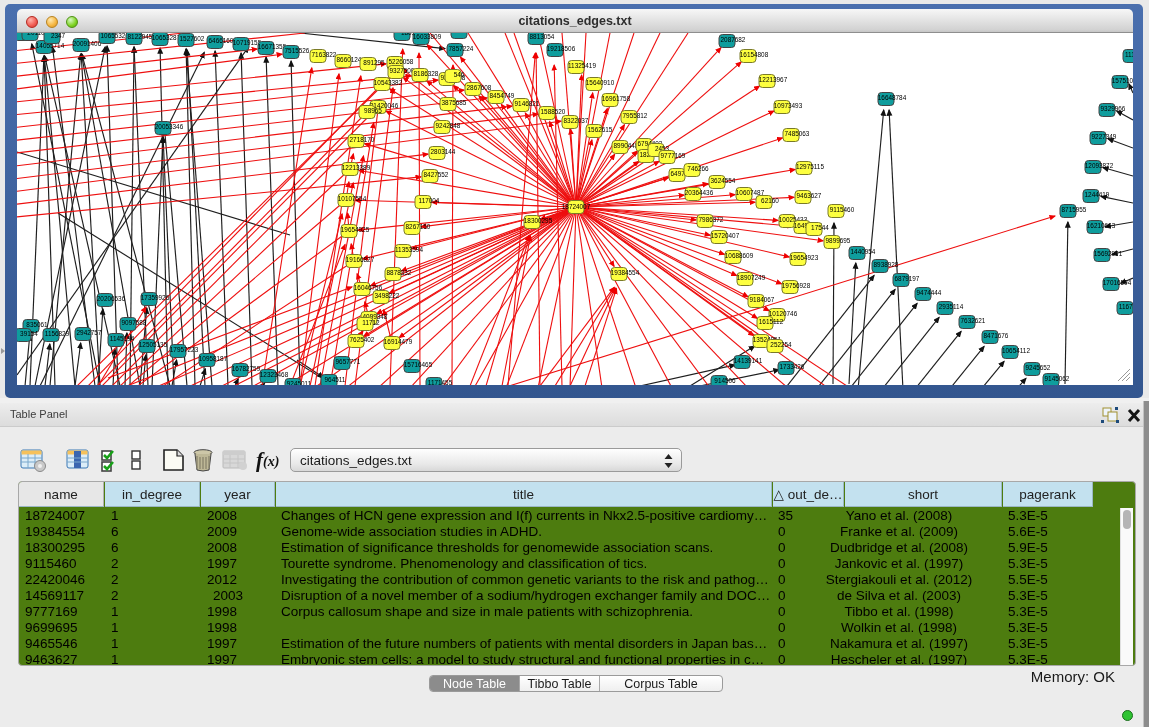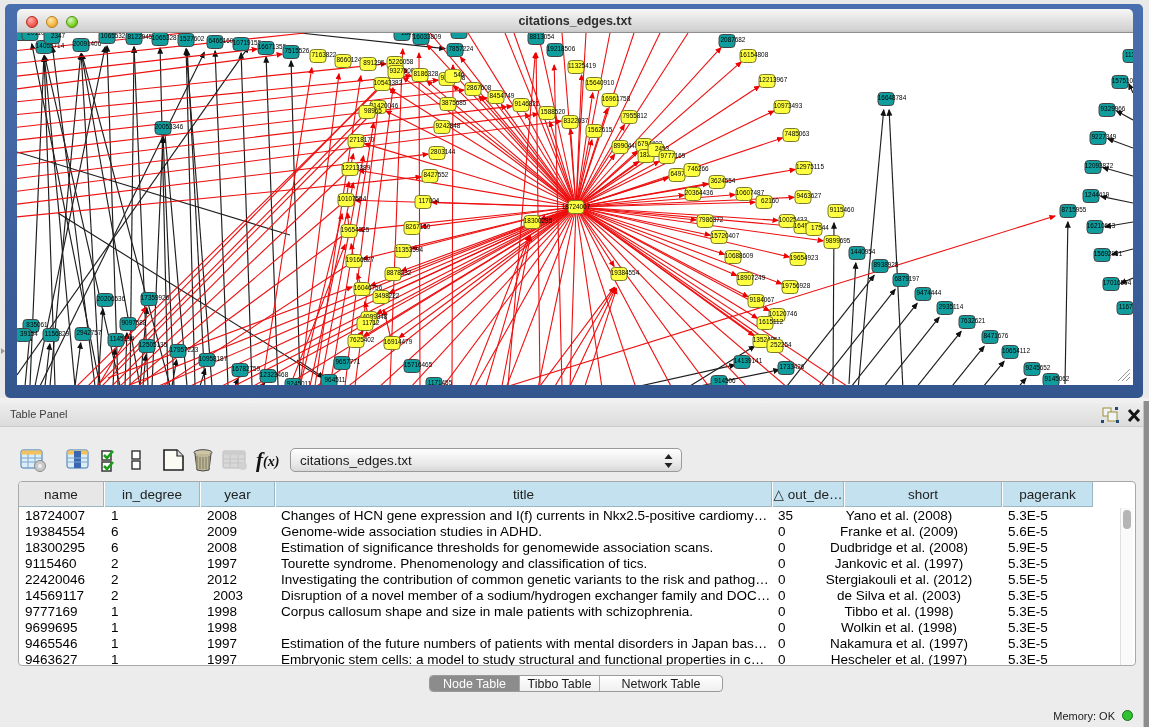--- a/index.html
+++ b/index.html
@@ -4,29 +4,29 @@
 body{width:1149px;height:727px;position:relative;font-family:"Liberation Sans",sans-serif;background:#e9e9e9;overflow:hidden}
 .frame{position:absolute;left:5px;top:4px;width:1138px;height:394px;background:linear-gradient(180deg,#4a6fae,#33568f);border-radius:5px}
 .titlebar{position:absolute;left:17px;top:9px;width:1116px;height:24px;background:linear-gradient(180deg,#f7f7f7,#d2d2d2 90%,#c6c6c6);border-bottom:1px solid #8e8e8e;border-radius:5px 5px 0 0;}
 .tl{position:absolute;top:7px;width:12px;height:12px;border-radius:50%}
 .title{position:absolute;width:100%;text-align:center;top:5px;font-size:12.5px;font-weight:bold;color:#2e2e2e}
 .canvas{position:absolute;left:17px;top:33px;width:1116px;height:352px;background:#fff}
 .tpbar{position:absolute;left:0;top:403px;width:1149px;height:24px;background:linear-gradient(180deg,#ededed,#dcdcdc);border-bottom:1px solid #cbcbcb}
 .tptext{position:absolute;left:10px;top:5px;font-size:11px;color:#3c3c3c}
 .lower{position:absolute;left:0;top:427px;width:1149px;height:300px;background:#ececec}
 .gap{position:absolute;left:0;top:398px;width:1149px;height:5px;background:#f0f0f0}
-.tableframe{position:absolute;left:18px;top:481px;width:1118px;height:185px;background:#ffffff;border:1px solid #a8a8a8;border-radius:4px;overflow:hidden}
+.tableframe{position:absolute;left:18px;top:481px;width:1118px;height:185px;background:#4d7c0f;border:1px solid #a8a8a8;border-radius:4px;overflow:hidden}
 .hdr{position:absolute;left:0;top:0;height:25px;border-right:1px solid #9bb7c4;background:#c3e1ef;font-size:13.5px;color:#222;text-align:center;line-height:25px;border-bottom:1px solid #9bb7c4}
 .row{position:absolute;left:0;width:1100px;height:16px;font-size:13.5px;color:#000;white-space:nowrap}
 .cell{position:absolute;top:0;height:16px;line-height:16px;overflow:hidden;white-space:nowrap;text-overflow:ellipsis}
 .combo{position:absolute;left:290px;top:448px;width:392px;height:24px;border:1px solid #9a9a9a;border-radius:5px;background:linear-gradient(180deg,#fff,#e8e8e8 70%,#d8d8d8);font-size:13.5px;color:#1a1a1a;line-height:23px;padding-left:9px}
 .tabs{position:absolute;left:429px;top:675px;height:17px;border:1px solid #9a9a9a;border-radius:4px;background:linear-gradient(180deg,#fff,#efefef);display:flex;overflow:hidden}
 .tab{font-size:12.5px;color:#1a1a1a;line-height:16px;text-align:center;border-right:1px solid #a8a8a8}
 .tabsel{background:#8c8c8c;color:#fff}
-.memory{position:absolute;right:34px;top:710px;font-size:11px;color:#1a1a1a}
+.memory{position:absolute;right:34px;top:668px;font-size:15px;color:#1a1a1a}
 .grnled{position:absolute;right:16px;top:710px;width:11px;height:11px;border-radius:50%;background:#2fc332;border:1px solid #1a6e1c}
 .redge{position:absolute;right:0px;top:401px;width:6px;height:326px;background:#8d8d8d;border-left:1px solid #c2c2c2}
 </style></head><body>
 <div class="frame"></div>
 <div style="position:absolute;left:1px;top:348px;width:0;height:0;border-top:3px solid transparent;border-bottom:3px solid transparent;border-left:4px solid #9a9a9a"></div>
 <div class="titlebar">
 <div class="tl" style="left:9px;background:radial-gradient(circle at 35% 30%,#ffb3ab,#f15b51 60%,#c73a30);border:1px solid #b5271f"></div>
 <div class="tl" style="left:29px;background:radial-gradient(circle at 35% 30%,#ffe9b0,#f5b53e 60%,#d1922a);border:1px solid #b8821f"></div>
 <div class="tl" style="left:49px;background:radial-gradient(circle at 35% 30%,#d6f8c6,#7ed321 60%,#58a418);border:1px solid #4e9113"></div>
 <div class="title">citations_edges.txt</div>
@@ -712,15 +712,15 @@
       <span class="cell" style="left:759px;width:60px">0</span>
       <span class="cell" style="left:800px;width:160px;text-align:center">Hescheler et al. (1997)</span>
       <span class="cell" style="left:989px;width:80px">5.3E-5</span>
     </div>
     <div style="position:absolute;right:2px;top:26px;width:13px;height:158px;background:#fafafa;border-left:1px solid #e0e0e0"></div>
     <div style="position:absolute;right:4px;top:28px;width:8px;height:19px;background:#b5b5b5;border-radius:4px"></div>
   </div>
 <div class="tabs">
     <div class="tab tabsel" style="width:90px">Node Table</div>
     <div class="tab" style="width:80px">Tibbo Table</div>
-    <div class="tab" style="width:122px;border-right:none">Network Table</div>
+    <div class="tab" style="width:122px;border-right:none">Corpus Table</div>
   </div>
 <div class="memory">Memory: OK</div>
 <div class="grnled"></div>
 </body></html>

